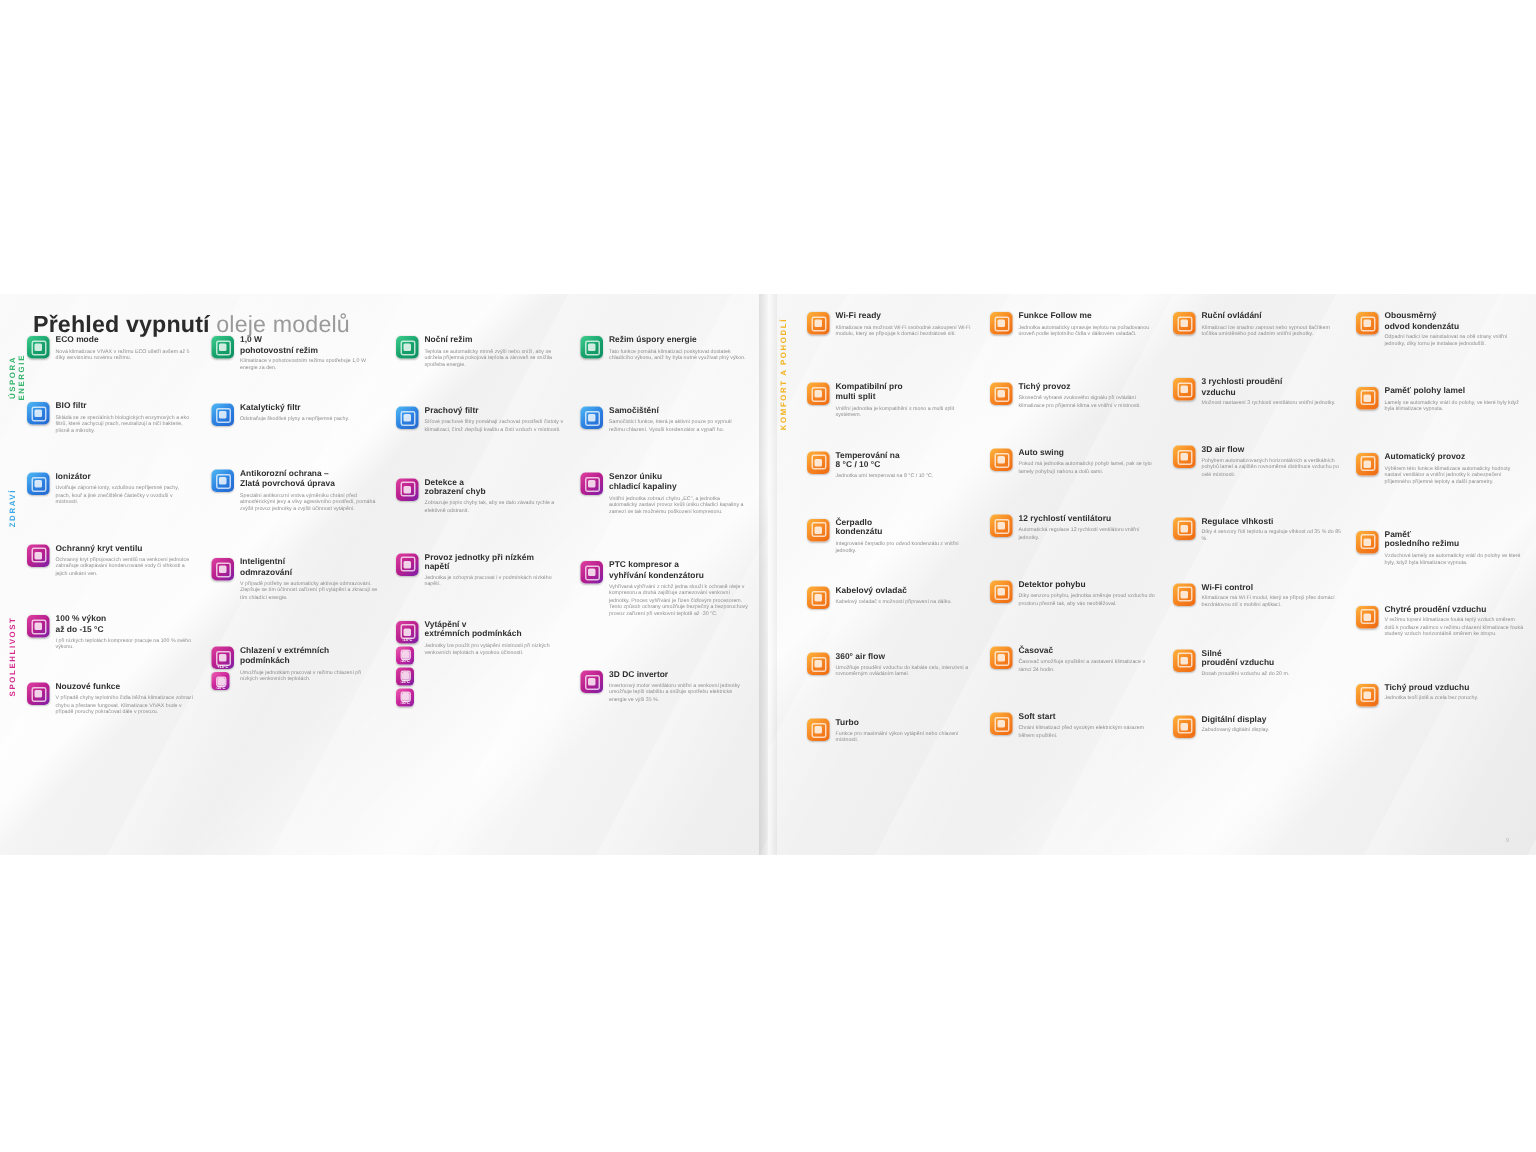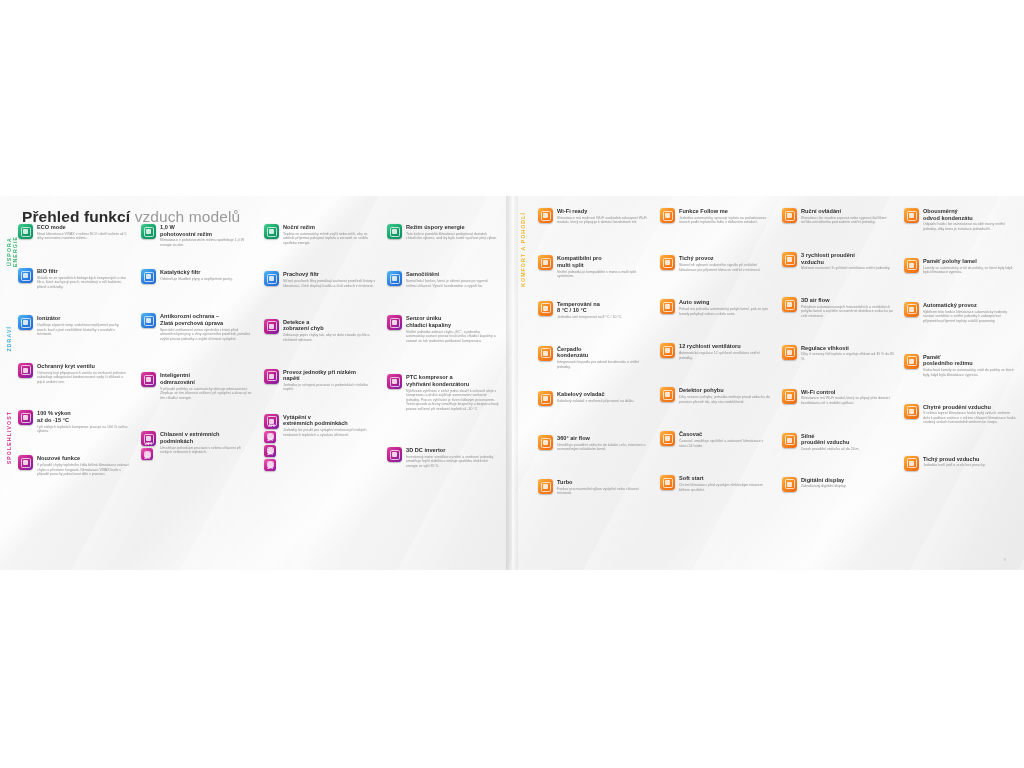--- a/index.html
+++ b/index.html
@@ -94,21 +94,21 @@
 <body>
 
 <div id="stage">
 
   <div id="spread">
 
     <div class="page left">
       <div class="sheen"></div>
 
       <div class="title">
-        <b>Přehled funkcí</b><span> vzduch modelů</span>
+        <b>Přehled vypnutí</b><span> oleje modelů</span>
       </div>
 
       <div class="rail green" style="top:40px">ÚSPORA
 ENERGIE</div>
       <div class="rail blue" style="top:130px">ZDRAVÍ</div>
       <div class="rail pink" style="top:215px">SPOLEHLIVOST</div>
 
       <div class="grid" id="left-grid">
           <div class="col c0">
             <div class="item" style="top: 0px; left: 0px;">

